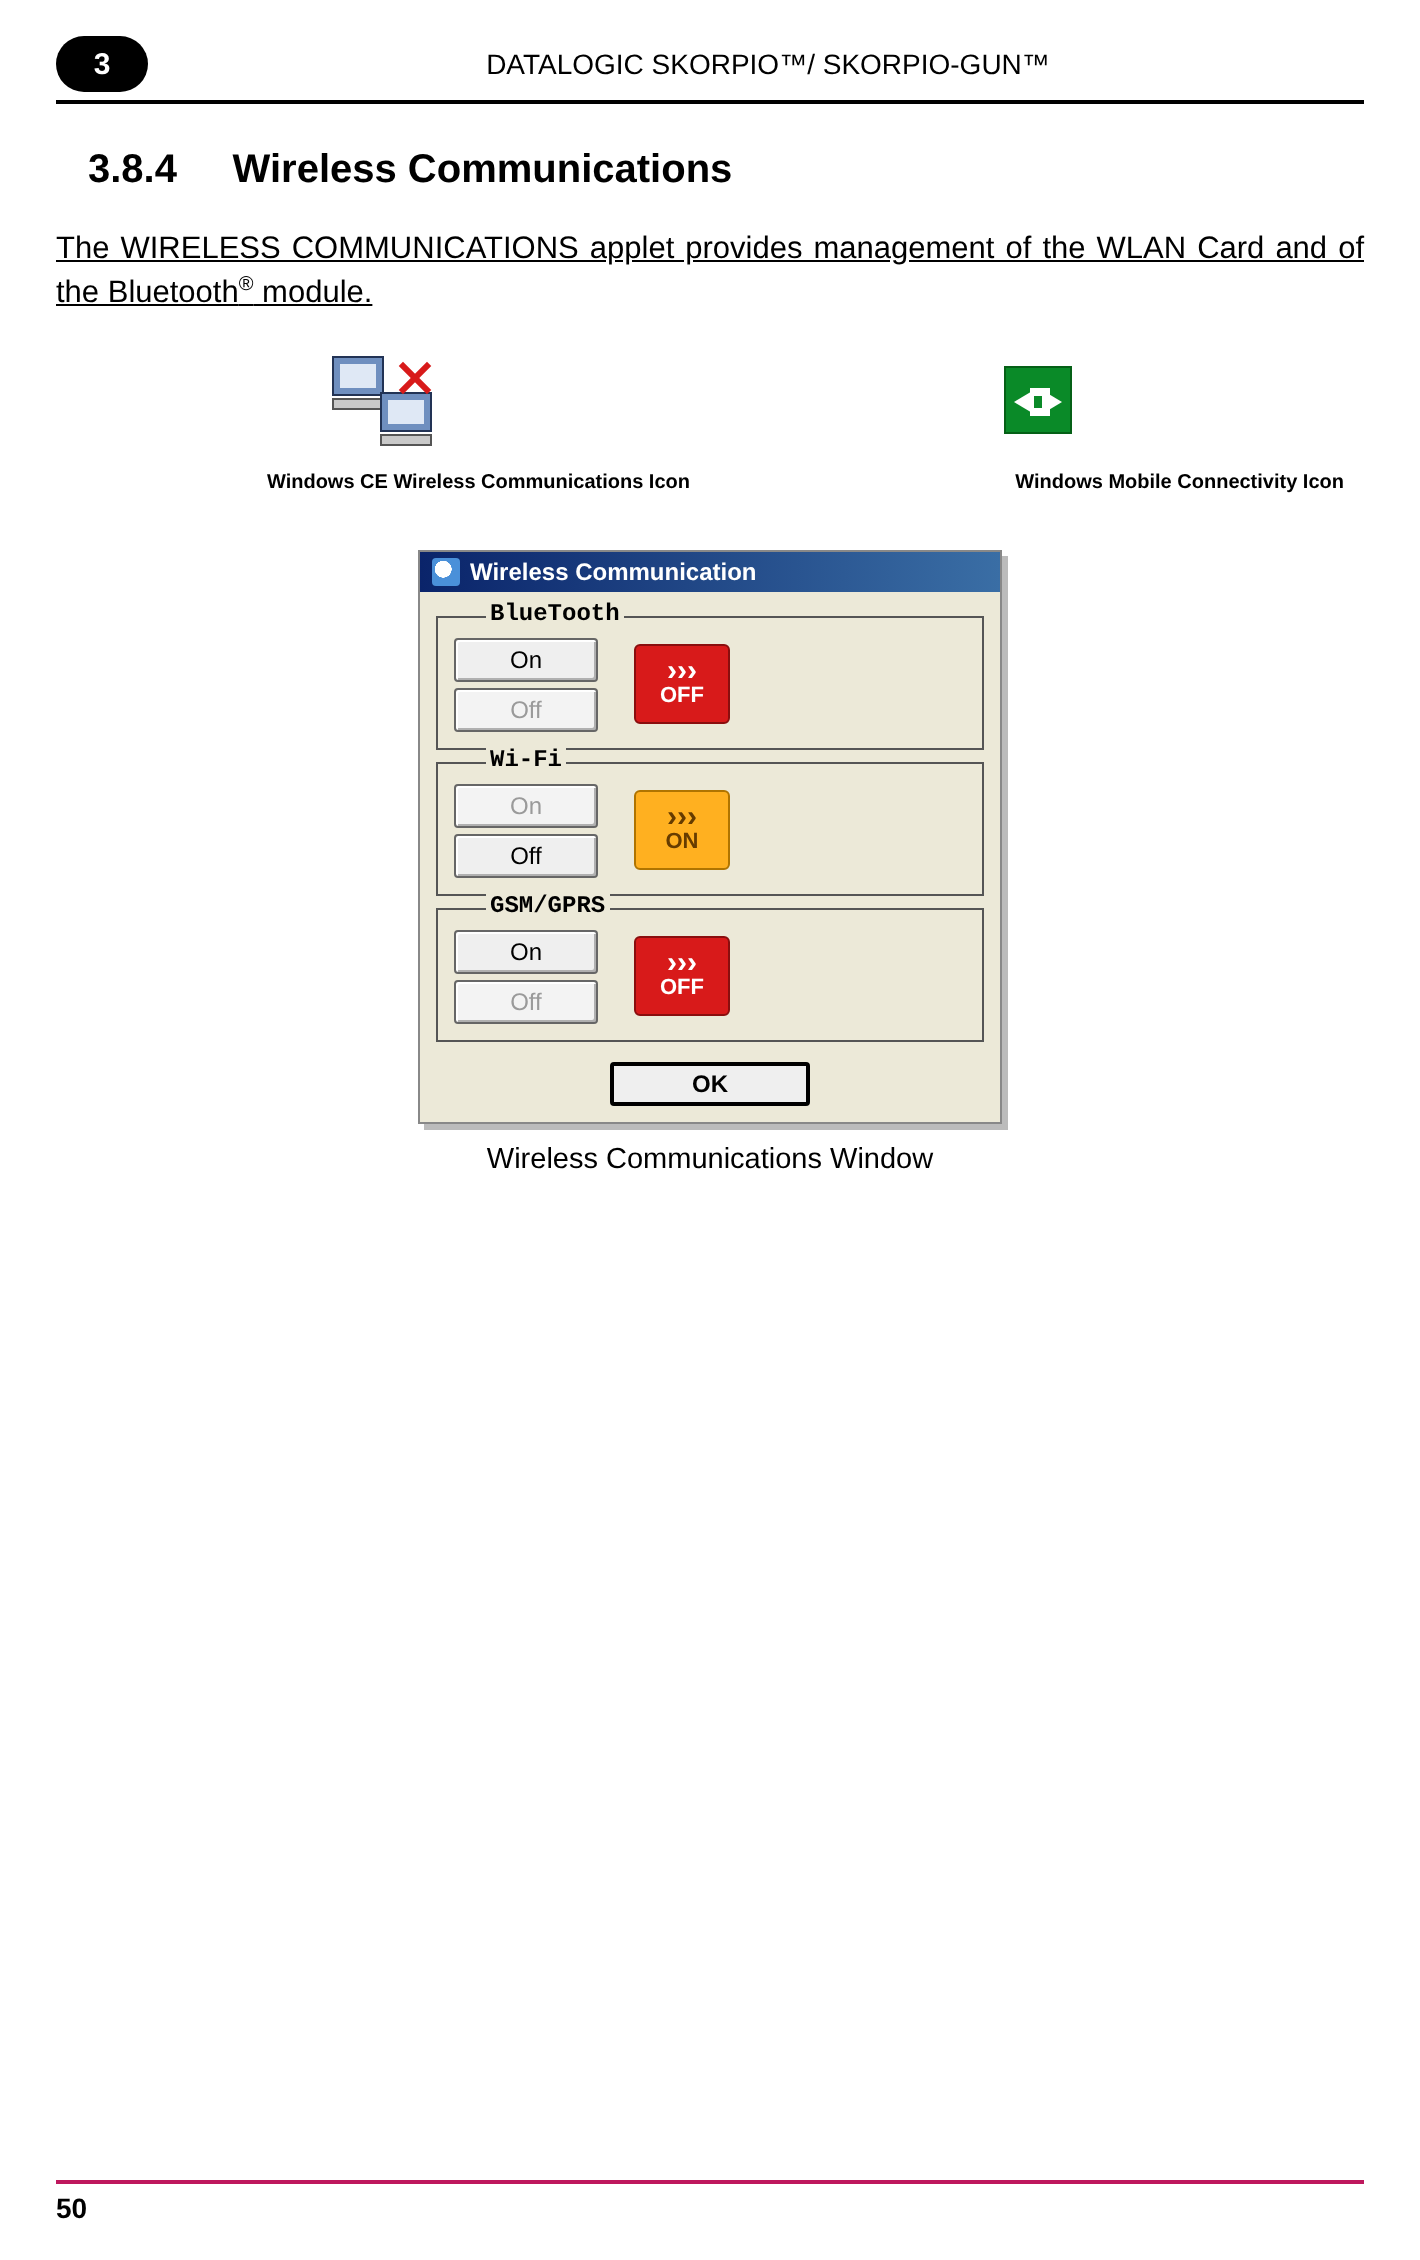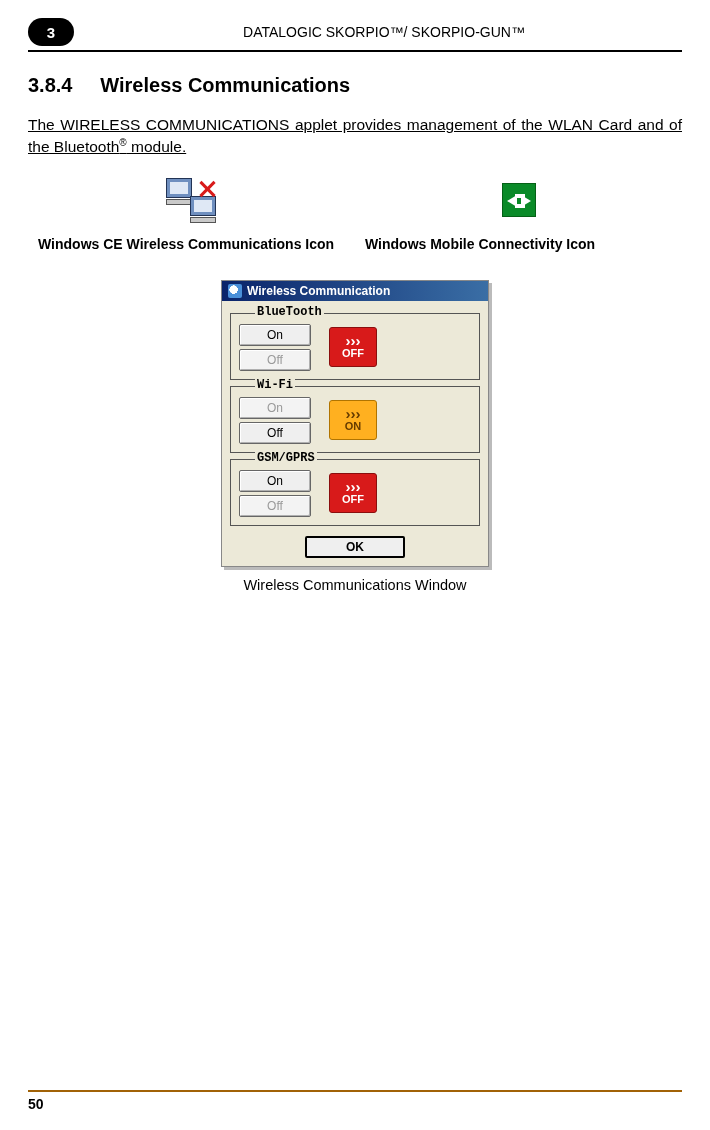--- a/index.html
+++ b/index.html
@@ -37,21 +37,21 @@
     margin-right: 12px;
   }
   .header-title {
     flex: 1;
     text-align: center;
     font-size: 14px;
   }
   .section-heading {
     font-size: 20px;
     font-weight: bold;
-    margin: 10px 0 18px 0;
+    margin: 10px 0 18px 16px;
   }
   .body-text {
     font-size: 15.5px;
     line-height: 1.35;
     text-align: justify;
     margin: 0 0 18px 0;
     text-decoration: underline;
   }
   .sup { font-size: 10px; vertical-align: super; }
   .icon-row {
@@ -61,23 +61,23 @@
     margin: 18px 0 12px 0;
   }
   .icon-cell { width: 50%; display:flex; justify-content:center; }
   .caption-row {
     display: flex;
     justify-content: space-around;
     margin-bottom: 26px;
   }
   .caption-cell {
     width: 50%;
-    text-align: left;
-    font-weight: bold;
-    font-size: 14px;
+    text-align: right;
+    font-weight: bold;
+    font-size: 10px;
     padding: 0 10px;
     line-height: 1.25;
   }
   
   .ce-icon { position: relative; width: 60px; height: 48px; }
   .monitor {
     position: absolute;
     width: 26px; height: 20px;
     background: #6f8fbf;
     border: 1px solid #223355;
@@ -133,21 +133,21 @@
   }
   .wm-icon .bar {
     position: absolute;
     height: 4px; background:#fff;
   }
   .wm-icon .bar.b1 { left:12px; top:10px; width:10px; }
   .wm-icon .bar.b2 { left:12px; top:20px; width:10px; }
 
   
   .wc-frame {
-    width: 268px;
+    width: 292px;
     margin: 14px auto 8px auto;
     background: #ece9d8;
     border: 1px solid #888;
     box-shadow: 3px 3px 0 #bbb;
   }
   .wc-titlebar {
     background: linear-gradient(to right, #0a246a, #3a6ea5);
     color: #fff;
     font-family: Tahoma, sans-serif;
     font-size: 12px;
@@ -226,21 +226,21 @@
   }
   .wc-caption {
     text-align: center;
     font-weight: normal;
     font-size: 14.5px;
     margin-top: 10px;
   }
   .footer {
     position: absolute;
     bottom: 18px; left: 28px; right: 28px;
-    border-top: 2px solid #a16207;
+    border-top: 2px solid #be185d;
     padding-top: 4px;
     font-size: 14px;
     font-weight: bold;
   }
 </style>
 </head>
 <body>
 
 <div class="page">
 

